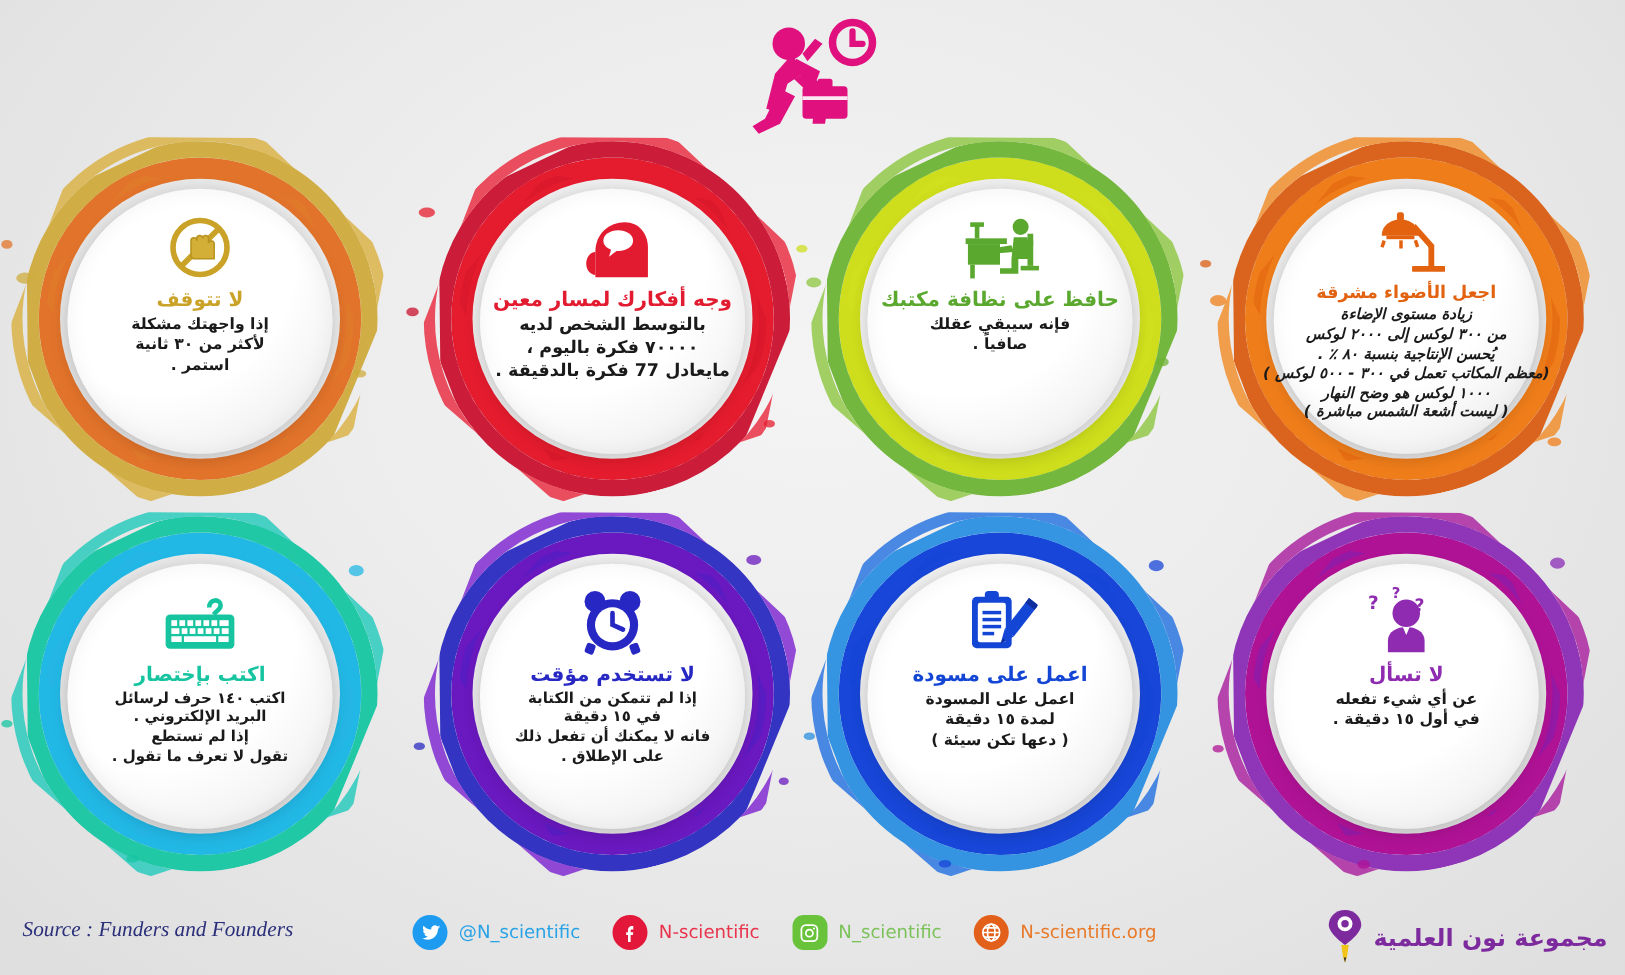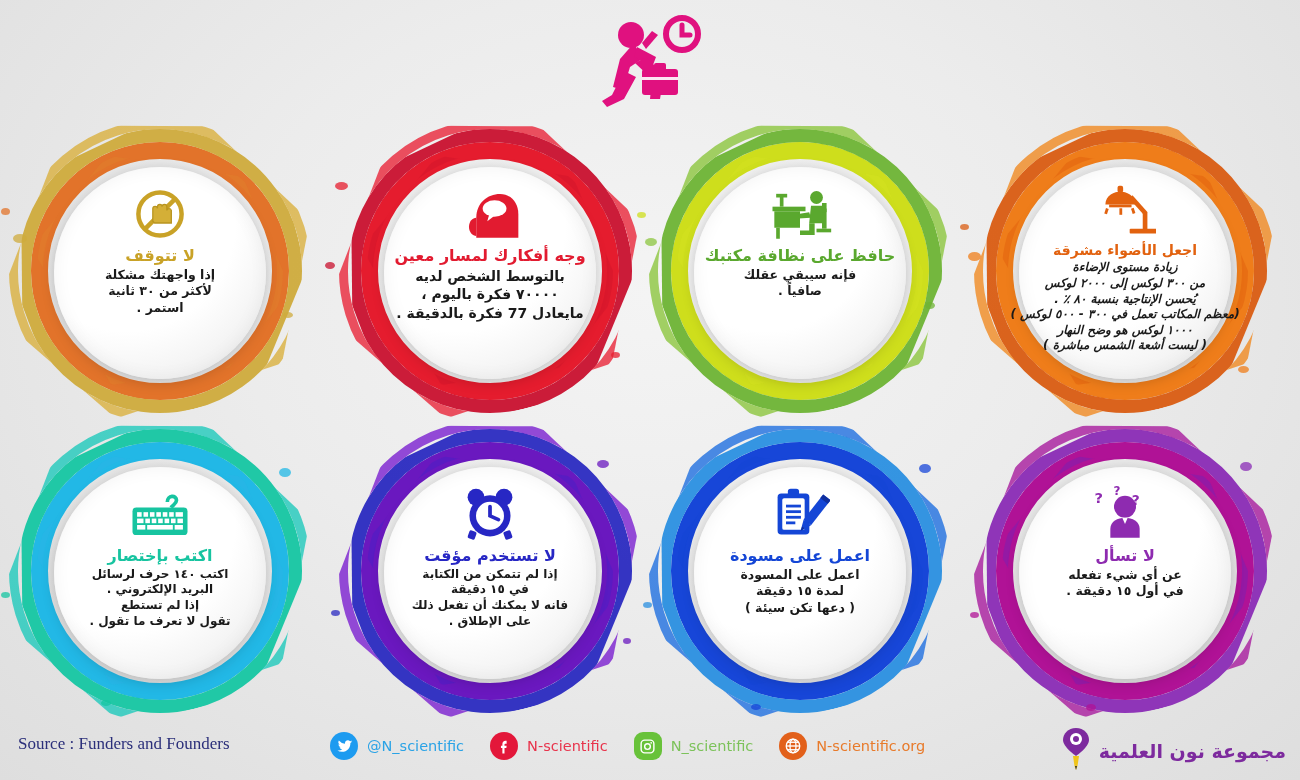--- a/index.html
+++ b/index.html
@@ -20,21 +20,21 @@
   }
   .runner{width:120px;height:100px;position:relative;flex:0 0 auto;}
   .title-text{
     font-size:46px;font-weight:bold;color:#8e1b8e;
     letter-spacing:0px;line-height:1;
     text-shadow:1px 1px 0 rgba(255,255,255,.9);
     white-space:nowrap;
   }
 
   
-  .grid{position:absolute;top:128px;left:0;right:0;height:600px;}
+  .grid{position:absolute;top:112px;left:0;right:0;height:600px;}
   .cell{position:absolute;width:300px;height:290px;}
   .r1{top:0;}
   .r2{top:300px;}
   .c1{left:10px;}  .c2{left:340px;text-decoration:underline;} .c3{left:650px;} .c4{left:975px;}
 
   .ringwrap{position:absolute;inset:0;display:flex;align-items:center;justify-content:center;}
 
   
   .brush{
     position:absolute;width:258px;height:258px;border-radius:50%;
@@ -84,21 +84,21 @@
   .c-body div{white-space:nowrap;}
 
   
   .footer{
     position:absolute;left:0;right:0;bottom:0;height:70px;
     display:flex;align-items:center;
   }
   .source{
     position:absolute;left:auto;right:auto;
     font-family:"Liberation Serif","DejaVu Serif",serif;
-    font-size:17px;color:#2b2f7a;direction:ltr;
+    font-size:17px;color:#2b2f7a;direction:ltr;font-style:italic;
   }
   .socials{
     position:absolute;left:330px;top:22px;display:flex;align-items:center;gap:26px;direction:ltr;
   }
   .soc{display:flex;align-items:center;gap:9px;}
   .soc .badge{
     width:28px;height:28px;border-radius:50%;
     display:flex;align-items:center;justify-content:center;
     color:#fff;flex:0 0 auto;
   }

